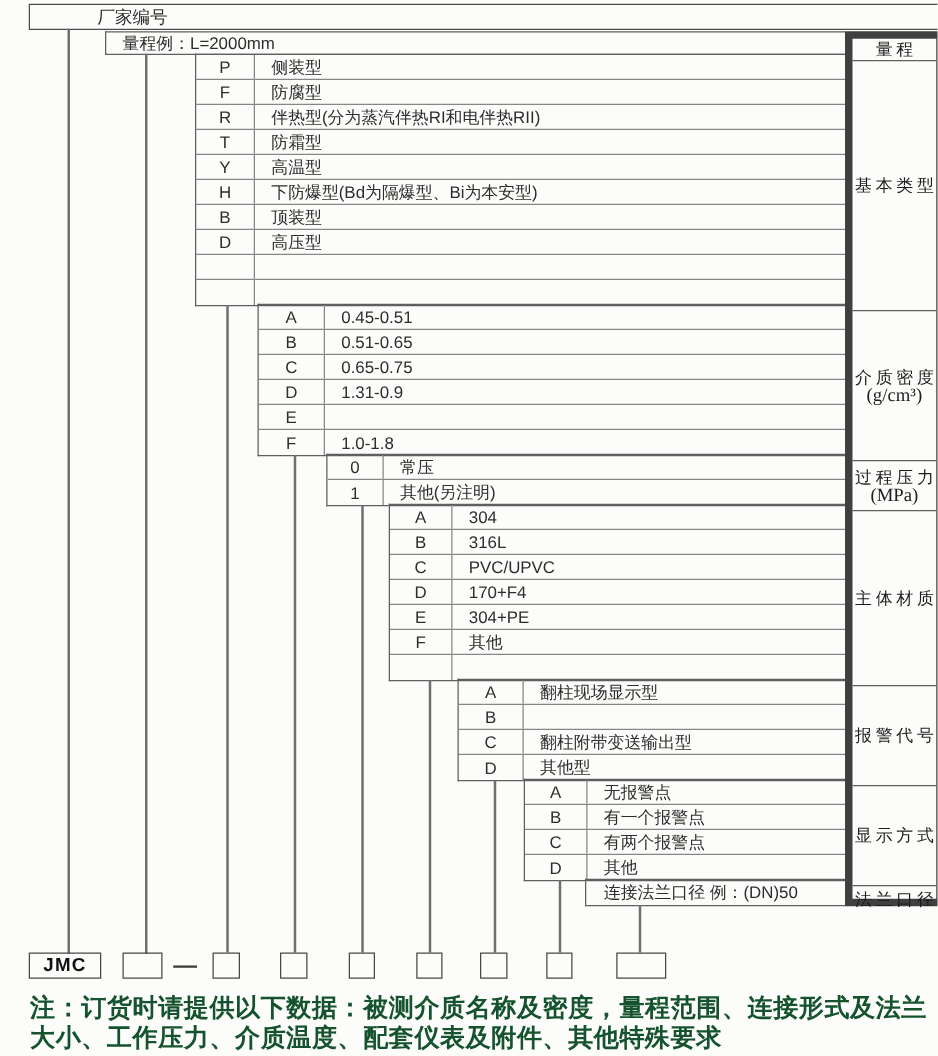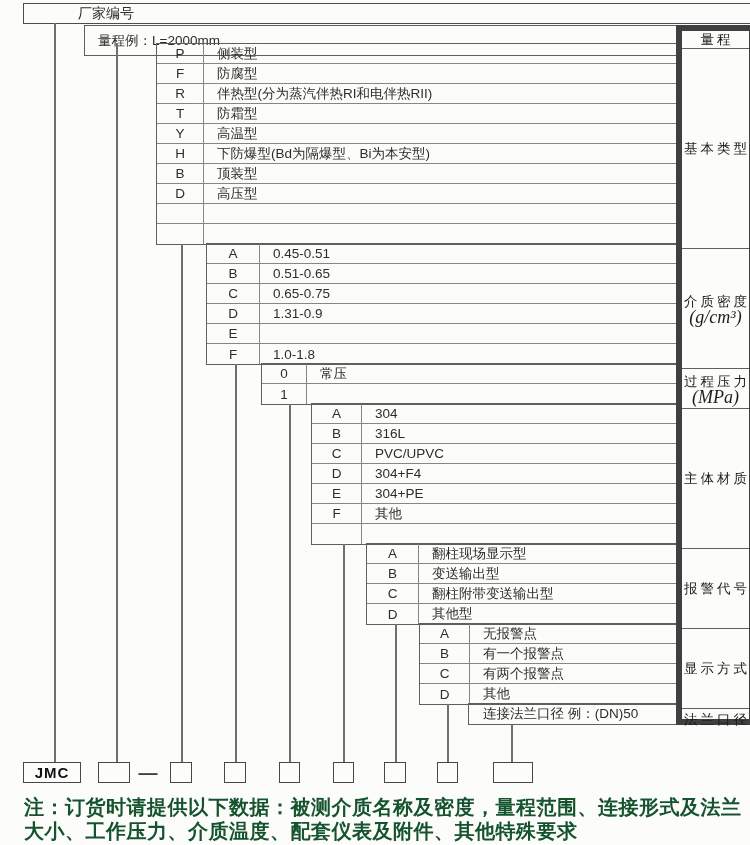--- a/index.html
+++ b/index.html
@@ -15,21 +15,21 @@
 
   
   .factory-box{
     position:absolute;left:7px;top:3px;width:732px;height:21px;
     border:1.5px solid #4d4d4d;box-sizing:border-box;
     display:flex;align-items:center;
     font-size:14px;color:#2d2d2d;
   }
   .factory-box .txt{padding-left:54px;}
   .range-row{
-    position:absolute;left:68px;top:25px;width:592px;height:31px;
+    position:absolute;left:68px;top:25px;width:592px;height:19px;
     border:1px solid #5f5f5f;border-right:none;box-sizing:border-box;
     display:flex;align-items:center;
     font-size:13.5px;color:#2d2d2d;
   }
   .range-row .txt{padding-left:13px;}
 
   
   .section{
     position:absolute;
     border:1px solid #5f5f5f;border-right:none;
@@ -60,21 +60,21 @@
     display:flex;flex-direction:column;
   }
   .label-cell{
     box-sizing:border-box;border-bottom:1px solid #5f5f5f;
     display:flex;flex-direction:column;align-items:center;justify-content:center;
     font-family:"Liberation Serif","DejaVu Serif",serif;
     color:#1d1d1d;font-size:13.5px;
   }
   .label-cell:last-child{border-bottom:none;}
   .label-cell .l1{letter-spacing:3px;text-indent:3px;line-height:17px;white-space:nowrap;}
-  .label-cell .l2{letter-spacing:0;font-size:18px;line-height:15px;white-space:nowrap;font-style:italic;}
+  .label-cell .l2{letter-spacing:0;font-size:15px;line-height:15px;white-space:nowrap;}
 
   
   .conn{position:absolute;width:1.5px;background:#6f6f6f;}
 
   
   .mbox{
     position:absolute;height:21px;
     border:1.5px solid #474747;box-sizing:border-box;
     background:transparent;
   }
@@ -204,38 +204,39 @@
           <div class="desc">1.0-1.8</div>
         </div>
       </div>
       <div class="section" style="left: 245px; top: 363px; width: 415px; height: 42px;">
         <div class="srow">
           <div class="code" style="width: 45px;">0</div>
           <div class="desc">常压</div>
         </div>
         <div class="srow">
           <div class="code" style="width: 45px;">1</div>
+          <div class="desc">其他(另注明)</div>
         </div>
       </div>
       <div class="section" style="left: 295px; top: 403px; width: 365px; height: 142px;">
         <div class="srow">
           <div class="code" style="width: 50px;">A</div>
           <div class="desc">304</div>
         </div>
         <div class="srow">
           <div class="code" style="width: 50px;">B</div>
           <div class="desc">316L</div>
         </div>
         <div class="srow">
           <div class="code" style="width: 50px;">C</div>
           <div class="desc">PVC/UPVC</div>
         </div>
         <div class="srow">
           <div class="code" style="width: 50px;">D</div>
-          <div class="desc">304+F4</div>
+          <div class="desc">170+F4</div>
         </div>
         <div class="srow">
           <div class="code" style="width: 50px;">E</div>
           <div class="desc">304+PE</div>
         </div>
         <div class="srow">
           <div class="code" style="width: 50px;">F</div>
           <div class="desc">其他</div>
         </div>
         <div class="srow">
@@ -243,21 +244,20 @@
           <div class="desc"></div>
         </div>
       </div>
       <div class="section" style="left: 350px; top: 543px; width: 310px; height: 82px;">
         <div class="srow">
           <div class="code" style="width: 52px;">A</div>
           <div class="desc">翻柱现场显示型</div>
         </div>
         <div class="srow">
           <div class="code" style="width: 52px;">B</div>
-          <div class="desc">变送输出型</div>
         </div>
         <div class="srow">
           <div class="code" style="width: 52px;">C</div>
           <div class="desc">翻柱附带变送输出型</div>
         </div>
         <div class="srow">
           <div class="code" style="width: 52px;">D</div>
           <div class="desc">其他型</div>
         </div>
       </div>

